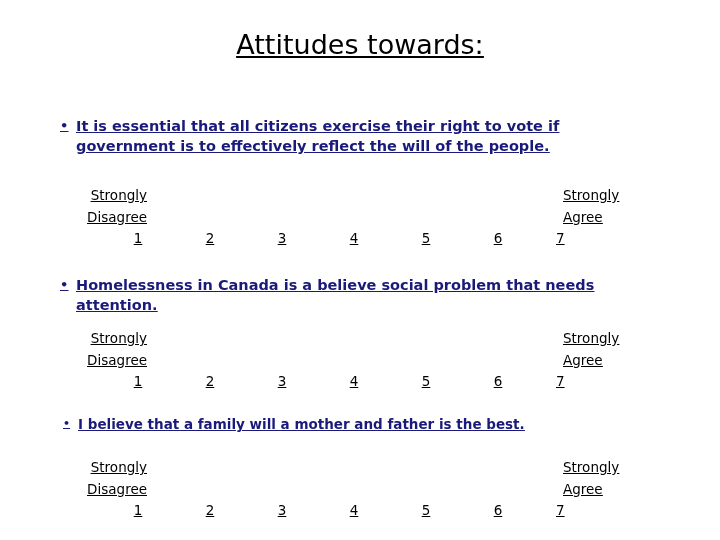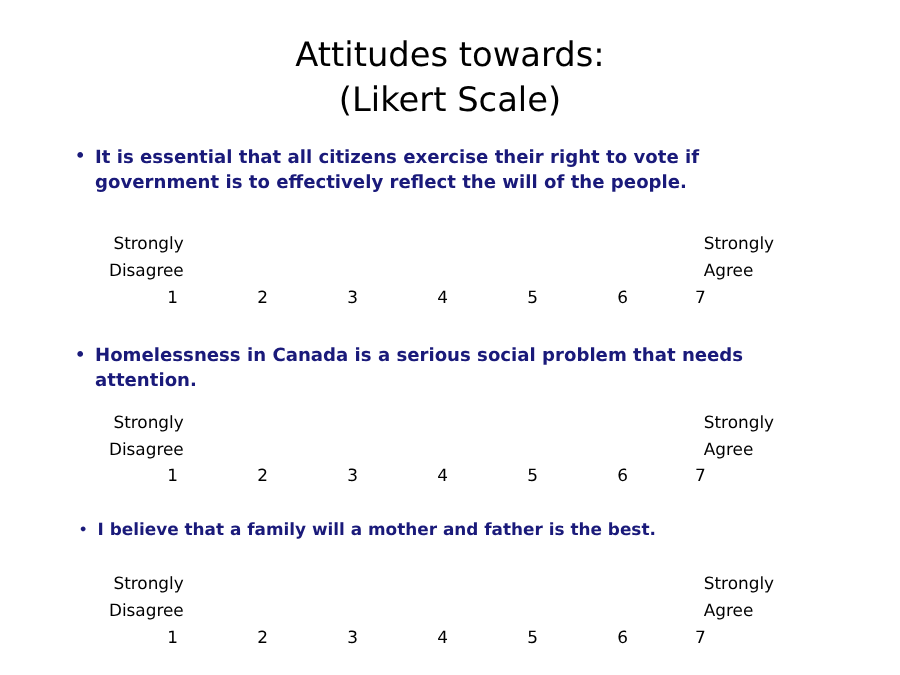--- a/index.html
+++ b/index.html
@@ -1,15 +1,15 @@
 <!DOCTYPE html>
 <html><head>
 <meta charset="utf-8">
 <style>
-  * { box-sizing: border-box; }
+  * { box-sizing: border-box; text-decoration: underline; }
   html, body {
     margin: 0;
     padding: 0;
     background: #ffffff;
   }
   body {
     width: 720px;
     height: 540px;
     position: relative;
     overflow: hidden;
@@ -136,21 +136,20 @@
   .scale-point.p4 { left: 342px; }
   .scale-point.p5 { left: 414px; }
   .scale-point.p6 { left: 486px; }
   .scale-point.p7 { left: 556px; text-align: left; }
 </style>
 </head>
 <body>
 
 <div class="slide-title">
   <span class="title-line">Attitudes towards:</span>
-  <span class="title-line">(Likert Scale)</span>
 </div>
 
 <div class="bullet-row" id="bullet-1">
   <span class="bullet-mark">•</span>
   <span class="bullet-text">It is essential that all citizens exercise their right to vote if government is to effectively reflect the will of the people.</span>
 </div>
 
 <div class="likert-scale" id="likert-1">
   <div class="anchor-left">
     <span class="anchor-word">Strongly</span>
@@ -166,21 +165,21 @@
     <span class="scale-point p3">3</span>
     <span class="scale-point p4">4</span>
     <span class="scale-point p5">5</span>
     <span class="scale-point p6">6</span>
     <span class="scale-point p7">7</span>
   </div>
 </div>
 
 <div class="bullet-row" id="bullet-2">
   <span class="bullet-mark">•</span>
-  <span class="bullet-text">Homelessness in Canada is a serious social problem that needs attention.</span>
+  <span class="bullet-text">Homelessness in Canada is a believe social problem that needs attention.</span>
 </div>
 
 <div class="likert-scale" id="likert-2">
   <div class="anchor-left">
     <span class="anchor-word">Strongly</span>
     <span class="anchor-word">Disagree</span>
   </div>
   <div class="anchor-right">
     <span class="anchor-word">Strongly</span>
     <span class="anchor-word">Agree</span>

